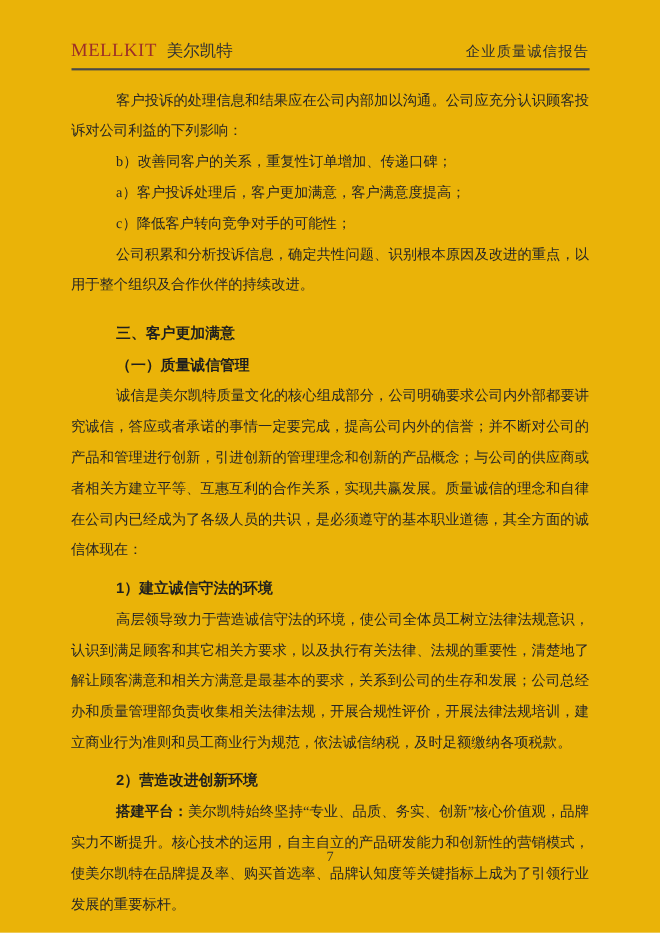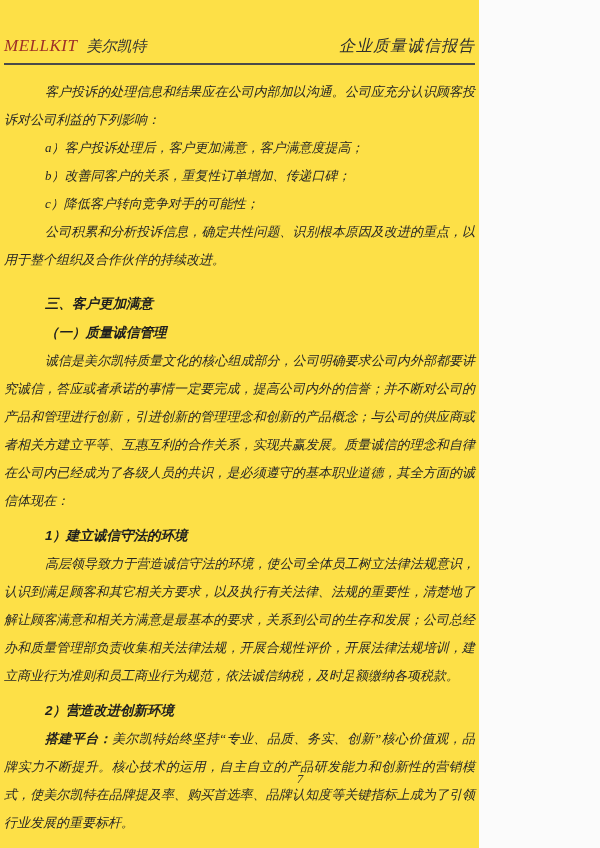--- a/index.html
+++ b/index.html
@@ -5,24 +5,23 @@
   html, body { margin:0; padding:0; }
   body {
     width:600px; height:848px;
     background:#fbfbfb;
     font-family:"Liberation Serif","DejaVu Serif",serif;
     color:#262626;
     -webkit-font-smoothing:antialiased;
   }
   .sheet {
     position:relative;
-    width:479px; height:848px;
-    background:#fde047;
+    width:600px; height:848px;
+    background:#eab308;
     overflow:hidden;
-    font-style:italic;
   }
   .inner { margin:0 auto; width:471px; }
 
   
   .page-header {
     padding-top:36px;
     display:flex;
     justify-content:space-between;
     align-items:baseline;
     border-bottom:2px solid #4a4a4a;
@@ -34,21 +33,21 @@
     letter-spacing:0.5px;
     color:#9e2f28;
     font-family:"Liberation Serif","DejaVu Serif",serif;
   }
   .brand-cjk {
     font-size:15px;
     color:#333333;
     margin-left:5px;
   }
   .report-title {
-    font-size:16px;
+    font-size:13px;
     color:#2e2e2e;
     letter-spacing:1px;
   }
 
   
   .doc-body {
     margin-top:13px;
     font-size:13px;
     line-height:28px;
     text-align:justify;
@@ -94,22 +93,22 @@
         <span class="brand-latin">MELLKIT</span>
         <span class="brand-cjk">美尔凯特</span>
       </div>
       <div class="report-title">企业质量诚信报告</div>
     </div>
 
     <div class="doc-body">
 
       <p>客户投诉的处理信息和结果应在公司内部加以沟通。公司应充分认识顾客投诉对公司利益的下列影响：</p>
 
+      <p>b）改善同客户的关系，重复性订单增加、传递口碑；</p>
       <p>a）客户投诉处理后，客户更加满意，客户满意度提高；</p>
-      <p>b）改善同客户的关系，重复性订单增加、传递口碑；</p>
       <p>c）降低客户转向竞争对手的可能性；</p>
 
       <p>公司积累和分析投诉信息，确定共性问题、识别根本原因及改进的重点，以用于整个组织及合作伙伴的持续改进。</p>
 
       <div class="heading h-section">三、客户更加满意</div>
       <div class="heading h-subsection">（一）质量诚信管理</div>
 
       <p>诚信是美尔凯特质量文化的核心组成部分，公司明确要求公司内外部都要讲究诚信，答应或者承诺的事情一定要完成，提高公司内外的信誉；并不断对公司的产品和管理进行创新，引进创新的管理理念和创新的产品概念；与公司的供应商或者相关方建立平等、互惠互利的合作关系，实现共赢发展。质量诚信的理念和自律在公司内已经成为了各级人员的共识，是必须遵守的基本职业道德，其全方面的诚信体现在：</p>
 
       <div class="heading h-sub">1）建立诚信守法的环境</div>

